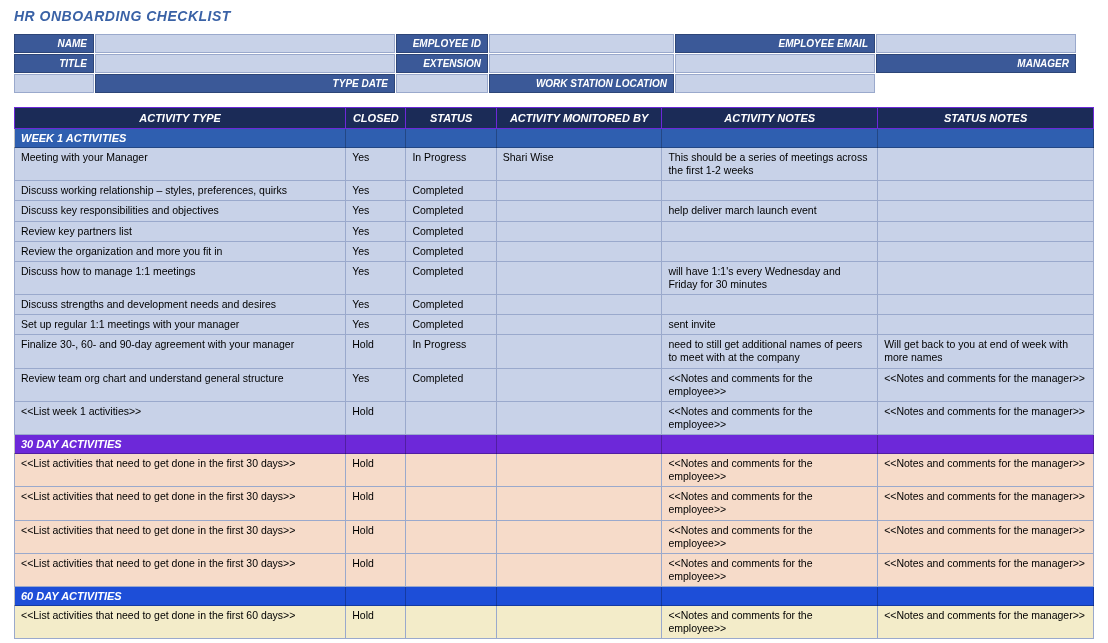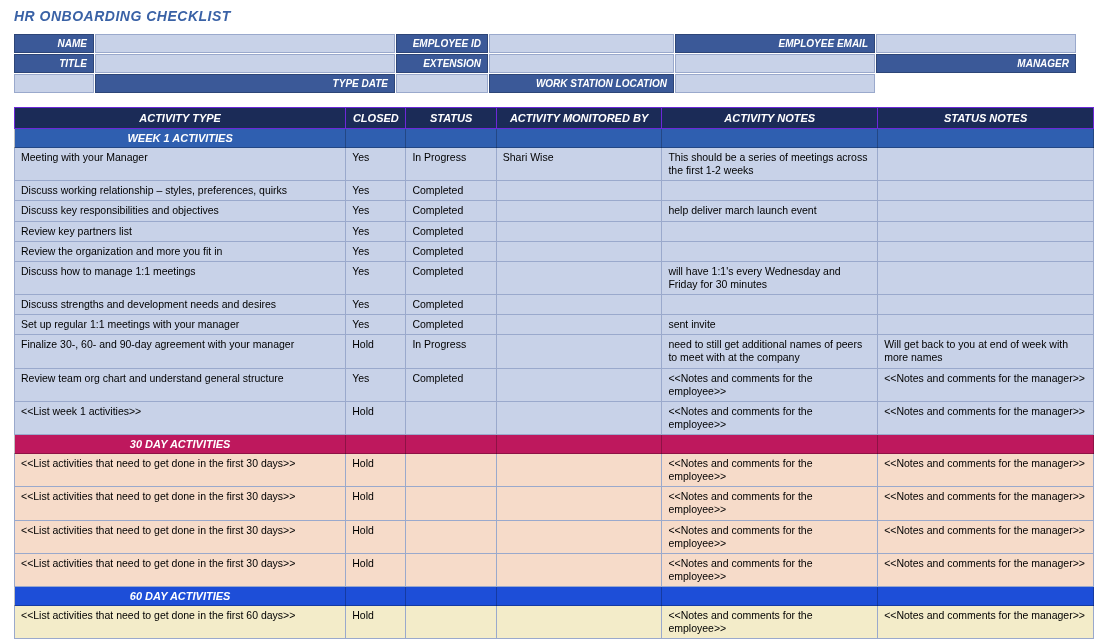--- a/index.html
+++ b/index.html
@@ -66,24 +66,23 @@
   table.main col.c-notes1    { width: 215px; }
   table.main col.c-notes2    { width: 215px; }
 
   tr.section td {
     color: #fff;
     font-weight: 700;
     font-style: italic;
     font-size: 11px;
     padding: 3px 6px;
     border: 1px solid rgba(0,0,0,0.25);
-    text-align: center;
   }
   tr.section-blue1 td    { background: #2f5fb0; }
-  tr.section-orange td   { background: #be185d; }
+  tr.section-orange td   { background: #6d28d9; }
   tr.section-olive td    { background: #1d4ed8; margin-top: 47px; }
 
   tr.row td {
     padding: 3px 6px;
     border: 1px solid #9aa9cc;
     font-size: 10.5px;
     vertical-align: top;
     line-height: 1.25;
   }
   tr.row td.center { text-align: left; }

